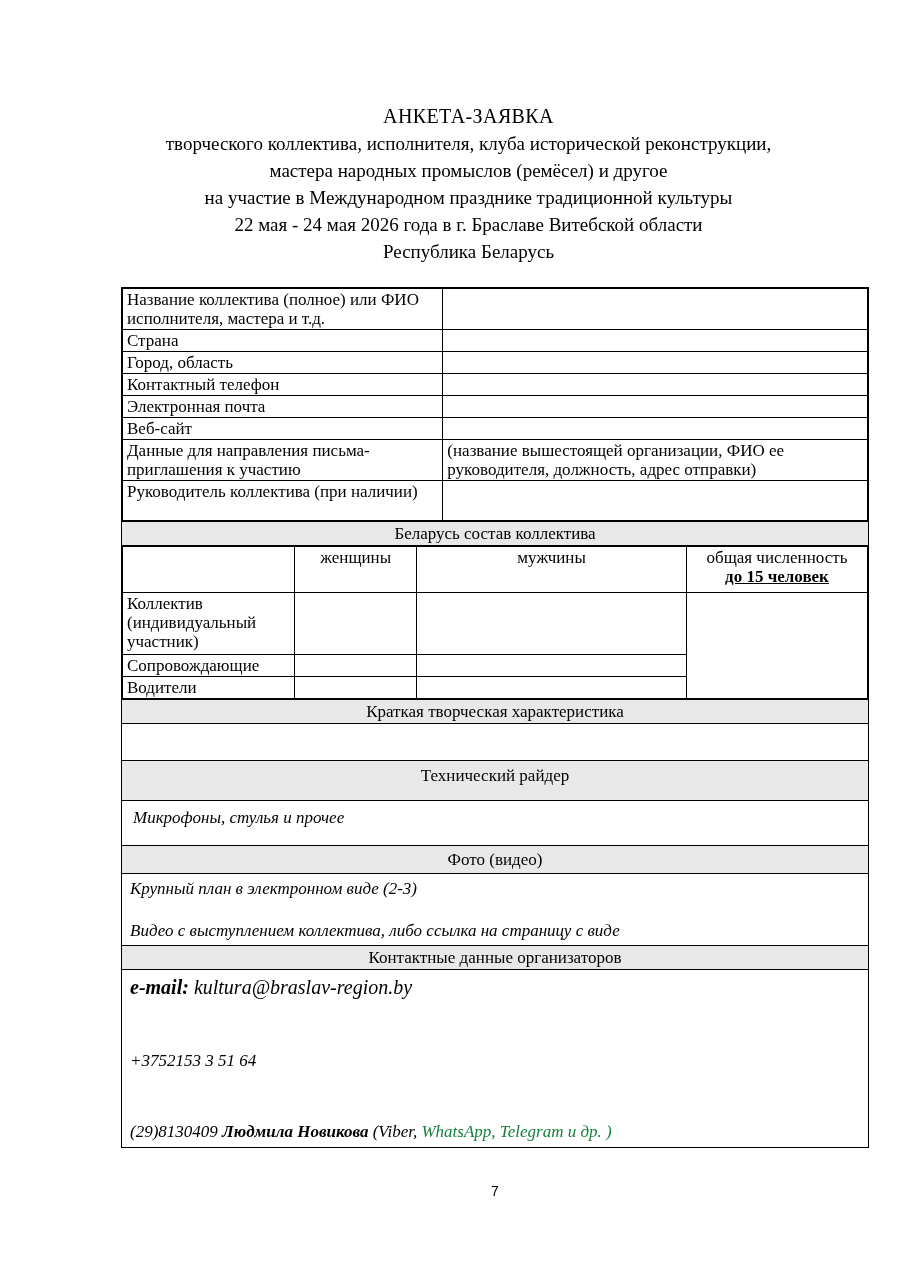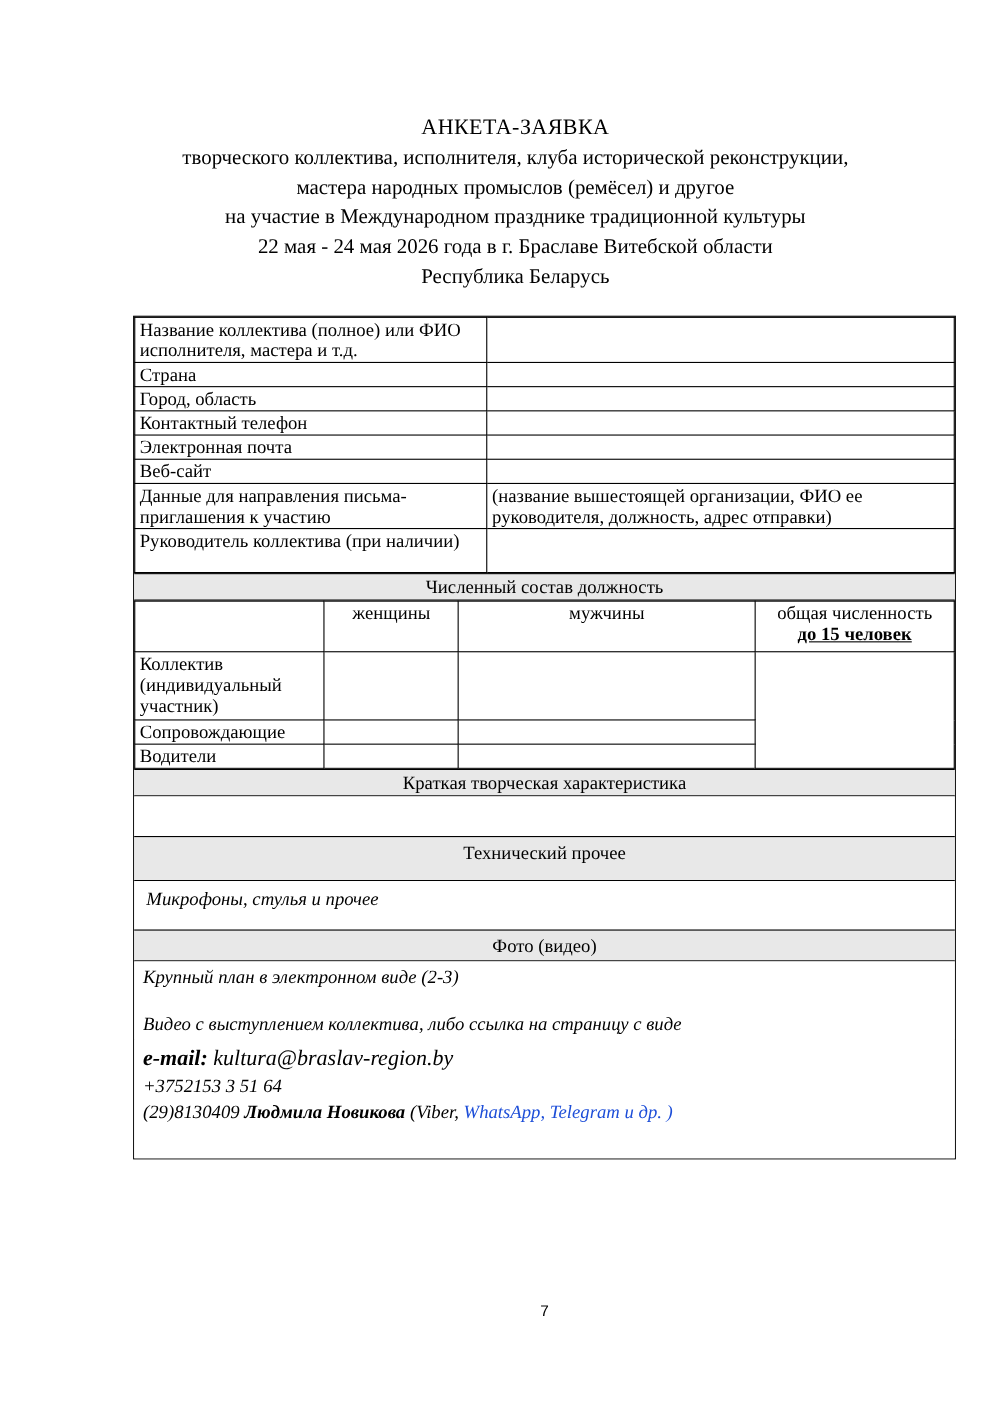--- a/index.html
+++ b/index.html
@@ -56,23 +56,23 @@
   .content-cell { font-size:17px; line-height:21px; padding:3px 6px; background:#fff; }
   .italic { font-style:italic; }
   .rider { min-height:30px; padding:6px 6px 8px 11px; }
   .photo { min-height:62px; padding:4px 6px 4px 8px; }
   .photo .spacer { height:21px; }
 
   .contacts { min-height:100px; padding:4px 6px 4px 8px; }
   .email-line { font-size:20px; line-height:27px; }
   .email-label { font-weight:bold; font-style:italic; }
   .email-addr { font-style:italic;margin-top:28px; }
-  .contact-line { font-style:italic; font-size:17px; line-height:23px; }
+  .contact-line { font-style:italic; font-size:17px; line-height:23px;margin-top:48px; }
   .bold-name { font-weight:bold; }
-  .muted { color:#1d4ed8; }
+  .muted { color:#15803d; }
 
   .page-number {
     position:absolute; top:1183px; left:121px; width:748px; text-align:center;
     font-size:14px; font-family:"Liberation Sans","DejaVu Sans",sans-serif;
   }
 </style>
 </head>
 <body>
 
 <div class="page">
@@ -122,21 +122,21 @@
           <td>Данные для направления письма-приглашения к участию</td>
           <td>(название вышестоящей организации, ФИО ее руководителя, должность, адрес отправки)</td>
         </tr>
         <tr class="two-line">
           <td>Руководитель коллектива (при наличии)</td>
           <td></td>
         </tr>
       </tbody>
     </table>
 
-    <div class="sec-header">Численный состав должность</div>
+    <div class="sec-header">Беларусь состав коллектива</div>
 
     <table class="t-comp">
       <colgroup>
           <col class="c1">
           <col class="c2">
           <col class="c3">
           <col class="c4">
         </colgroup>
       <tbody>
         <tr class="comp-head">
@@ -163,30 +163,31 @@
           <td>Водители</td>
           <td></td>
           <td></td>
         </tr>
       </tbody>
     </table>
 
     <div class="sec-header">Краткая творческая характеристика</div>
     <div class="blank-cell"></div>
 
-    <div class="sec-header tall">Технический прочее</div>
+    <div class="sec-header tall">Технический райдер</div>
     <div class="content-cell italic rider">Микрофоны, стулья и прочее</div>
 
     <div class="sec-header photo-h">Фото (видео)</div>
     <div class="content-cell photo">
       <div class="italic">Крупный план в электронном виде (2-3)</div>
       <div class="spacer"></div>
       <div class="italic">Видео с выступлением коллектива, либо ссылка на страницу с виде</div>
     </div>
 
+    <div class="sec-header">Контактные данные организаторов</div>
     <div class="content-cell contacts">
       <div class="email-line">
         <span class="email-label">e-mail:</span>
         <span class="email-addr">kultura@braslav-region.by</span>
       </div>
       <div class="contact-line">+3752153 3 51 64</div>
       <div class="contact-line">
         <span>(29)8130409</span>
         <span class="bold-name">Людмила Новикова</span>
         <span>(Viber,</span>

